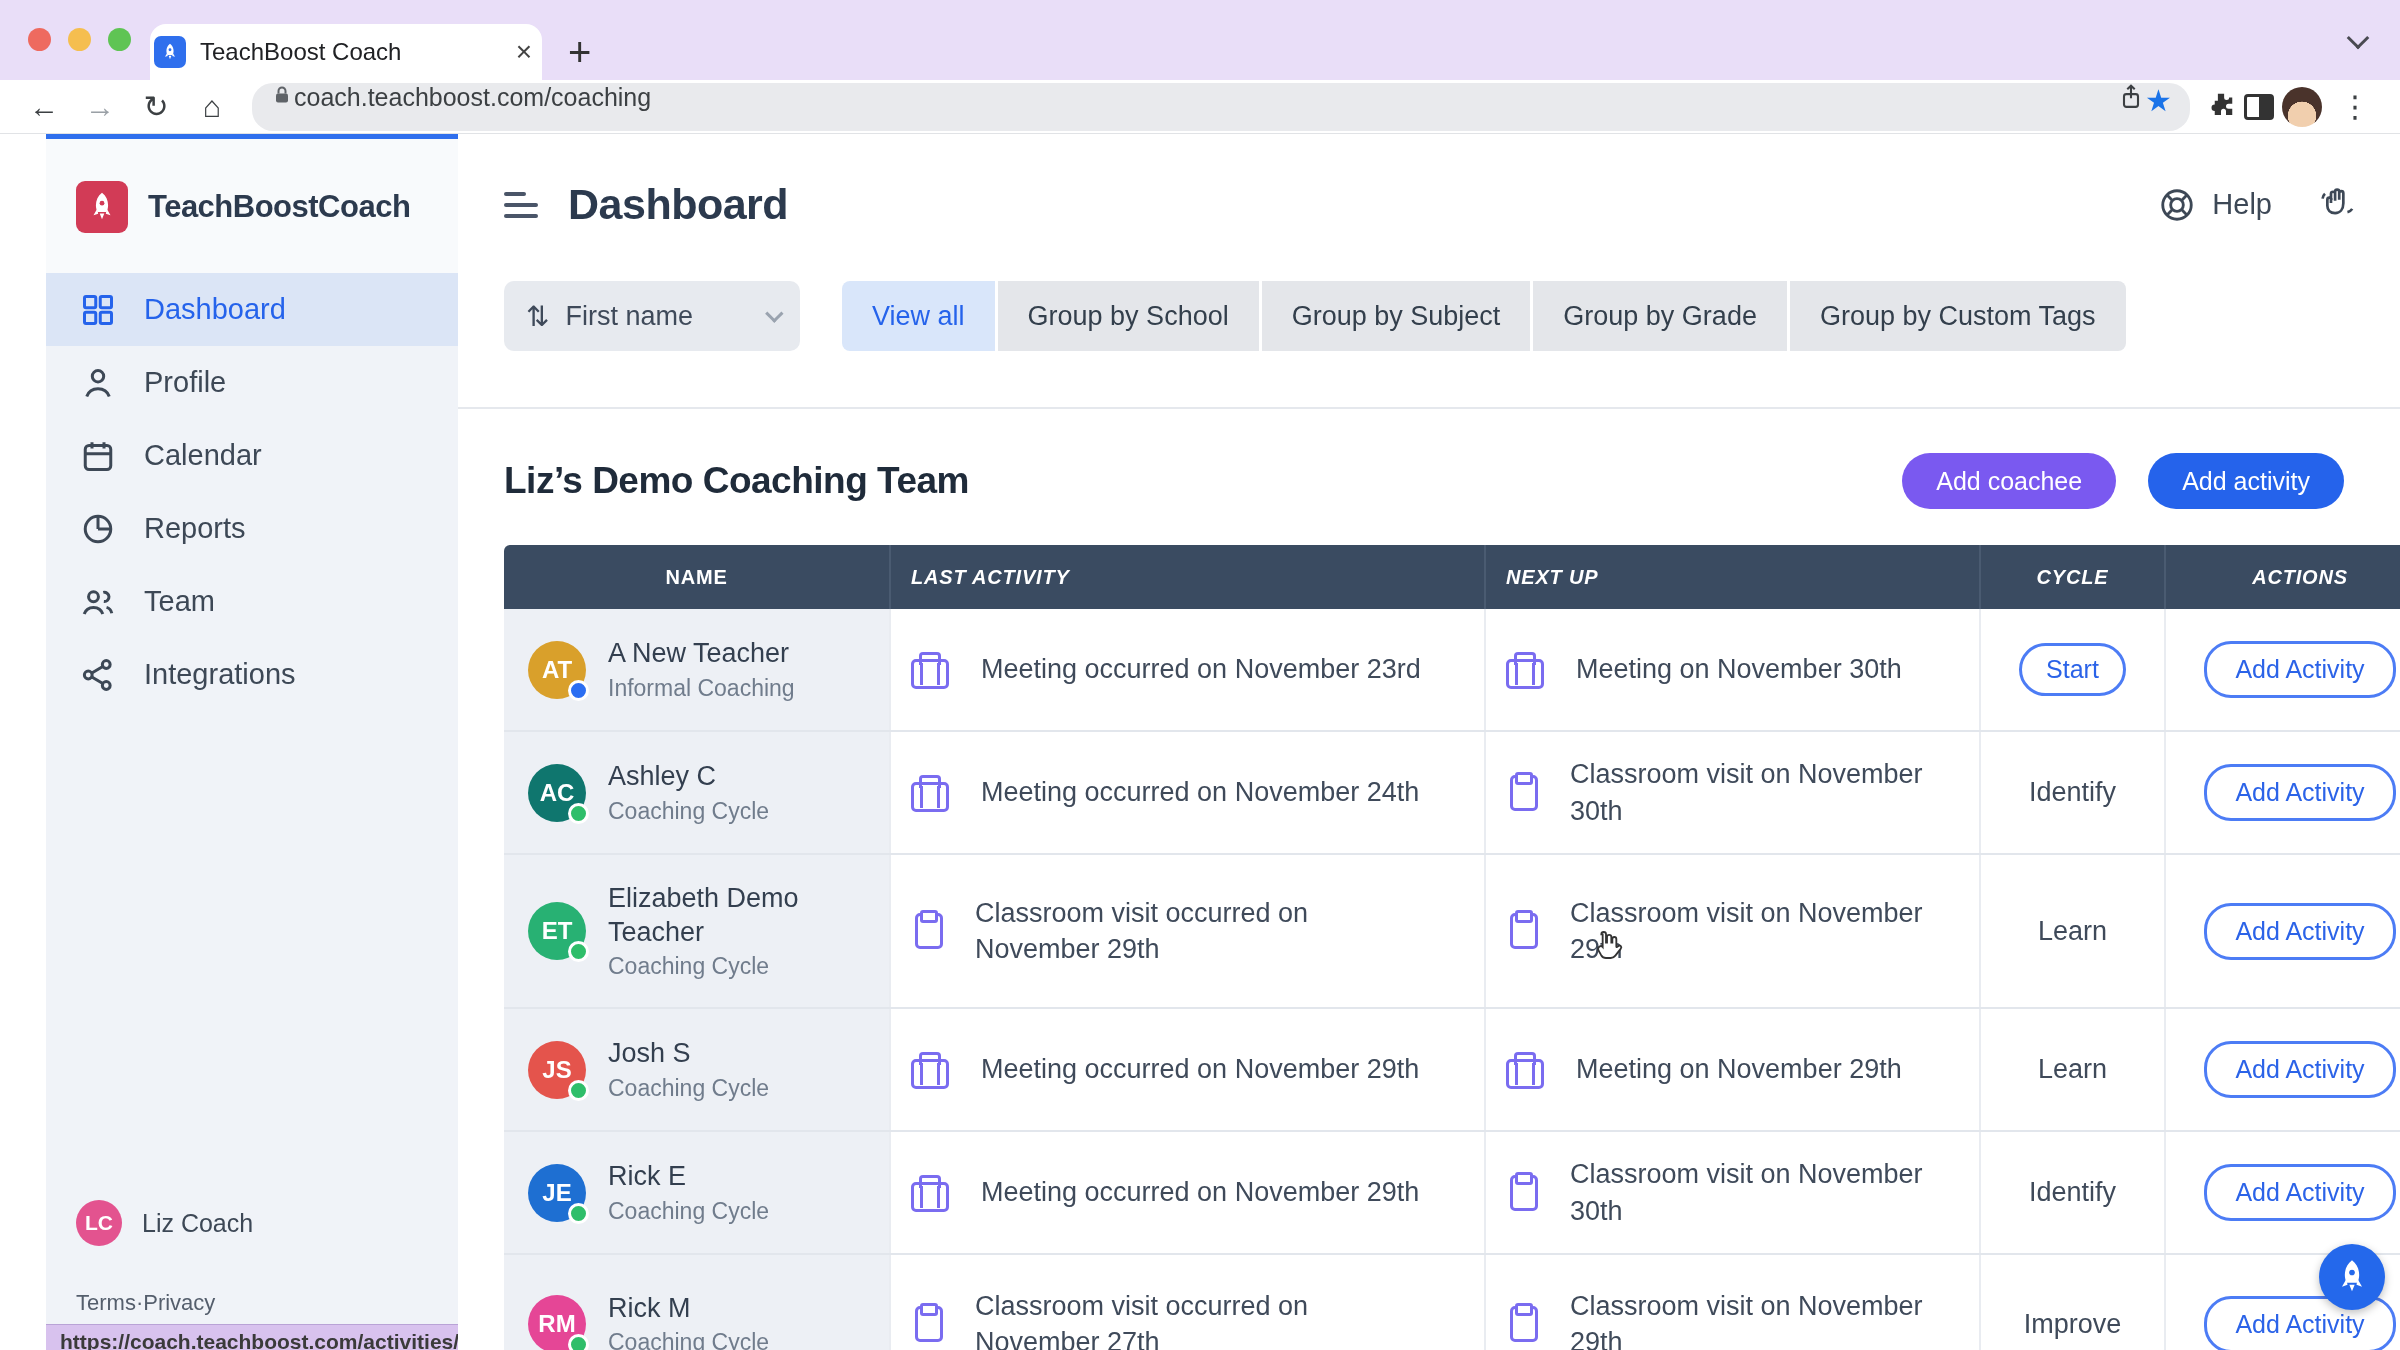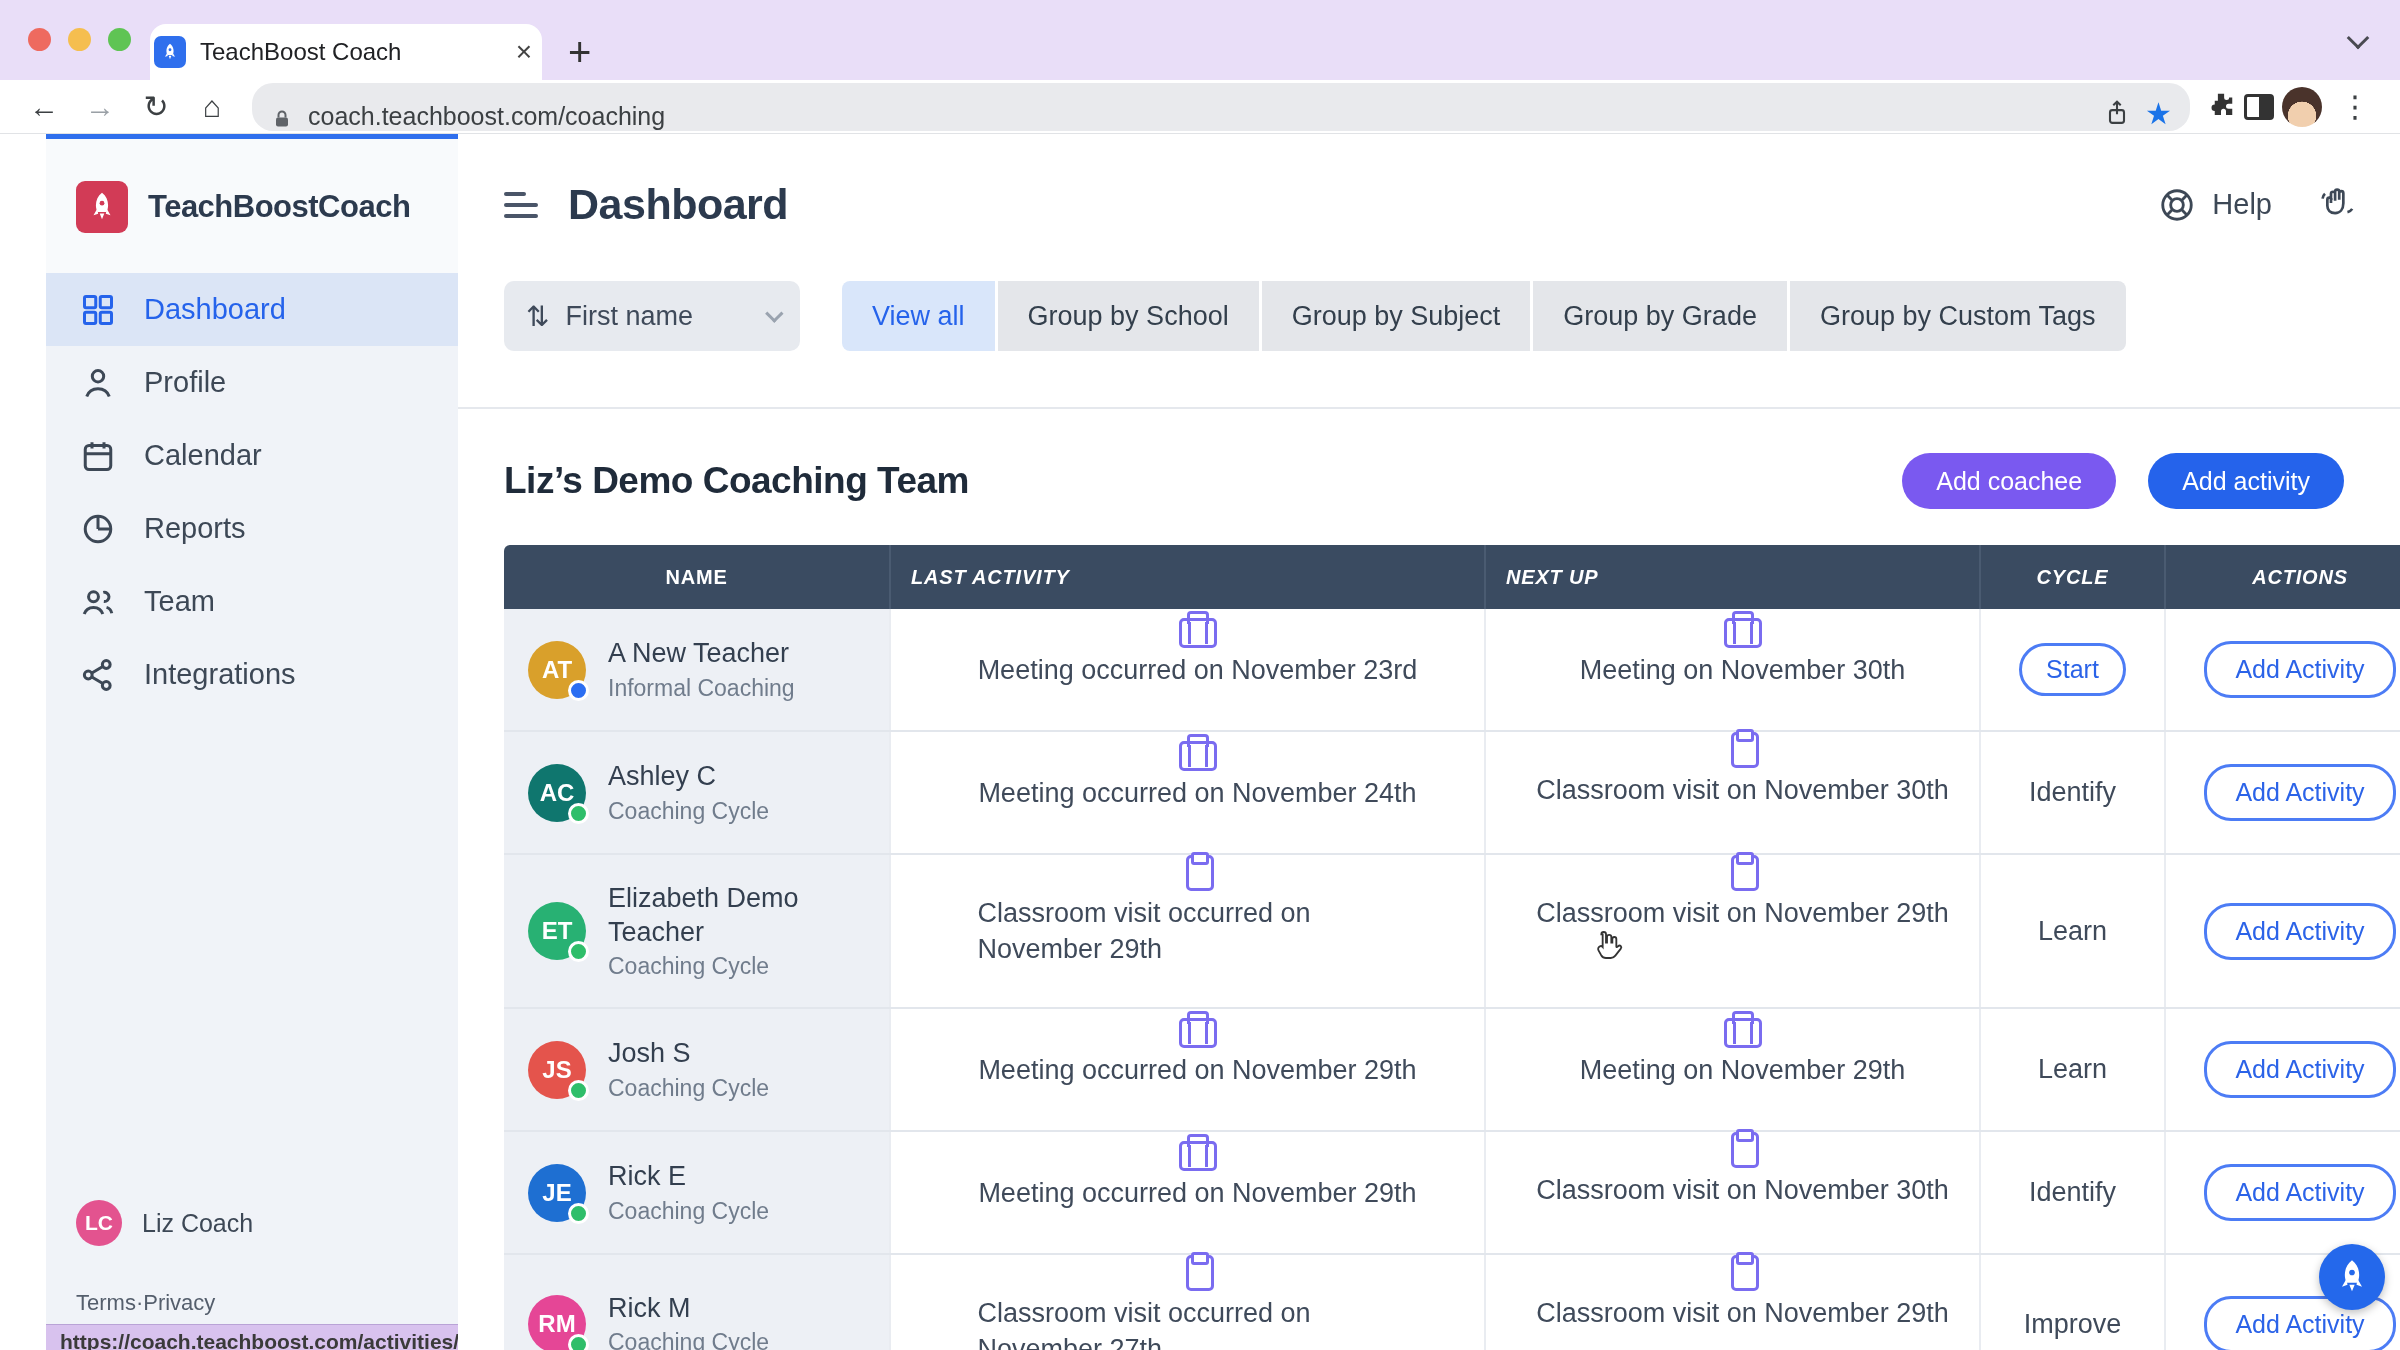--- a/index.html
+++ b/index.html
@@ -16,21 +16,21 @@
   .favicon { width:32px; height:32px; background:#2f6fed; border-radius:7px; display:flex; align-items:center; justify-content:center; flex:none;}
   .favicon svg { width:20px; height:20px; }
   .tab-title { font-size:24px; color:#202124; flex:1; white-space:nowrap; overflow:hidden; }
   .tab-close { font-size:28px; color:#444; padding:0 6px; }
   .newtab { font-size:40px; color:#333; margin:0 0 8px 26px; line-height:1; }
   .strip-chevron { position:absolute; right:34px; top:30px; width:16px; height:16px; border-right:3px solid #4a4a52; border-bottom:3px solid #4a4a52; transform:rotate(45deg); }
 
   .toolbar { height:54px; background:#fff; display:flex; align-items:center; padding:0 20px; gap:8px; border-bottom:1px solid #e1e3e6;}
   .nav-glyph { font-size:30px; color:#3c4043; width:48px; text-align:center; }
   .nav-glyph.dim { color:#9aa0a6; }
-  .urlbar { flex:1; height:48px; background:#e9eaed; border-radius:21px; display:flex; align-items:flex-end; padding:0 18px; gap:14px; margin:0 8px; }
+  .urlbar { flex:1; height:48px; background:#e9eaed; border-radius:21px; display:flex; align-items:flex-start; padding:0 18px; margin:0 8px; }
   .urlbar svg.lock { width:24px; height:24px; flex:none; }
   .url-text { font-size:25px; color:#3c4043; flex:1; }
   .share-icn svg{ width:28px; height:28px; }
   .star { font-size:30px; color:#1a73e8; }
   .ext svg { width:30px; height:30px; }
   .panel-icn { width:30px; height:26px; border:3px solid #333; border-radius:4px; position:relative; }
   .panel-icn::after{ content:''; position:absolute; right:0; top:0; bottom:0; width:12px; background:#333; }
   .chrome-avatar { width:40px; height:40px; border-radius:50%;
       background:radial-gradient(circle at 50% 72%, #f1cfae 0 40%, #4a332b 41% 100%); }
   .dots { font-size:30px; color:#3c4043; padding:0 10px; }
@@ -93,21 +93,21 @@
 
   .trow { display:grid; grid-template-columns:385px 595px 495px 185px 270px; border-bottom:2px solid #e2e6ec; }
   .trow > div:not(:first-child){ border-left:2px solid #e9ecf1; }
   .h-r { height:123px; } .h-tall { height:154px; } .h-last { height:140px; }
   .cell { display:flex; align-items:center; }
   .name-cell { background:#edf0f5; padding-left:24px; gap:22px; }
   .avatar { width:58px; height:58px; border-radius:50%; color:#fff; font-size:24px; font-weight:bold; display:flex; align-items:center; justify-content:center; position:relative; flex:none; }
   .dot { position:absolute; width:21px; height:21px; border-radius:50%; border:3px solid #fff; right:-3px; bottom:-2px; }
   .nm-name { font-size:27px; color:#333f4f; line-height:1.25; max-width:250px; }
   .nm-sub { font-size:23px; color:#707c8c; margin-top:4px; }
-  .act-cell { padding-left:20px; gap:4px; position:relative;flex-direction:column; }
+  .act-cell { padding-left:20px; gap:32px; position:relative; }
   .act-text { font-size:27px; color:#3f4a5a; line-height:1.35; max-width:440px; }
   .icon-meeting { width:38px; height:30px; border:3px solid #7a6cf0; border-radius:5px; position:relative; margin-top:9px; flex:none; }
   .icon-meeting::before { content:''; position:absolute; top:-10px; left:50%; transform:translateX(-50%); width:16px; height:10px; border:3px solid #7a6cf0; border-bottom:none; border-radius:4px 4px 0 0; }
   .icon-meeting::after { content:''; position:absolute; left:6px; right:6px; top:1px; bottom:1px; border-left:3px solid #7a6cf0; border-right:3px solid #7a6cf0; }
   .icon-visit { width:28px; height:36px; border:3px solid #7a6cf0; border-radius:5px; position:relative; flex:none; margin-left:4px; }
   .icon-visit::before { content:''; position:absolute; top:-6px; left:50%; transform:translateX(-50%); width:12px; height:7px; background:#fff; border:3px solid #7a6cf0; border-radius:3px; }
   .cycle-cell, .action-cell { justify-content:center; }
   .cycle-text { font-size:27px; color:#3f4a5a; }
   .pill { background:#fff; border:3px solid #4c7cf5; color:#2b63e8; font-size:25px; font-family:inherit; border-radius:27px; padding:11px 28px; }
   .pill.sm { padding:9px 24px; }

